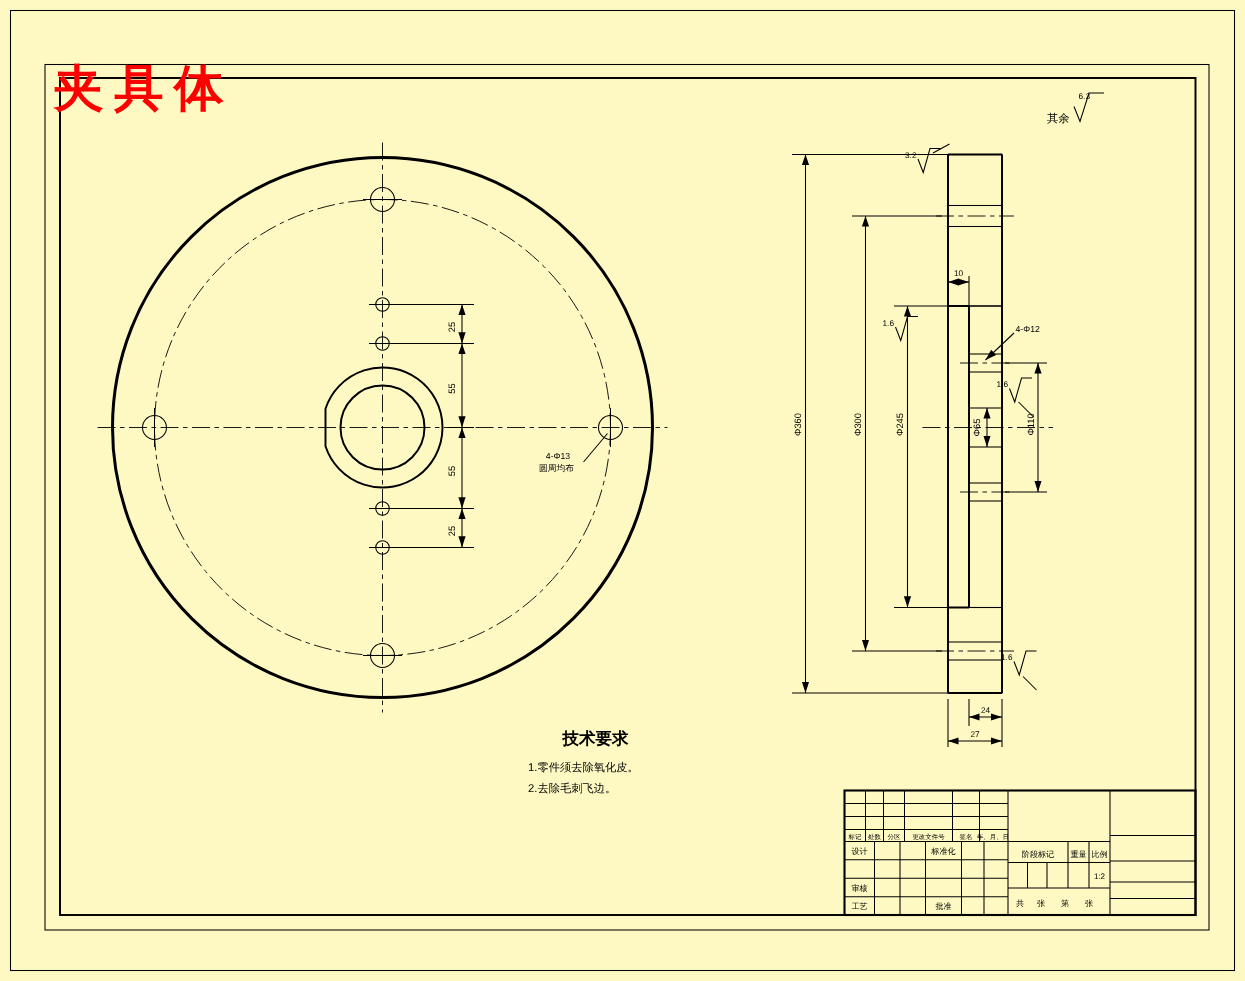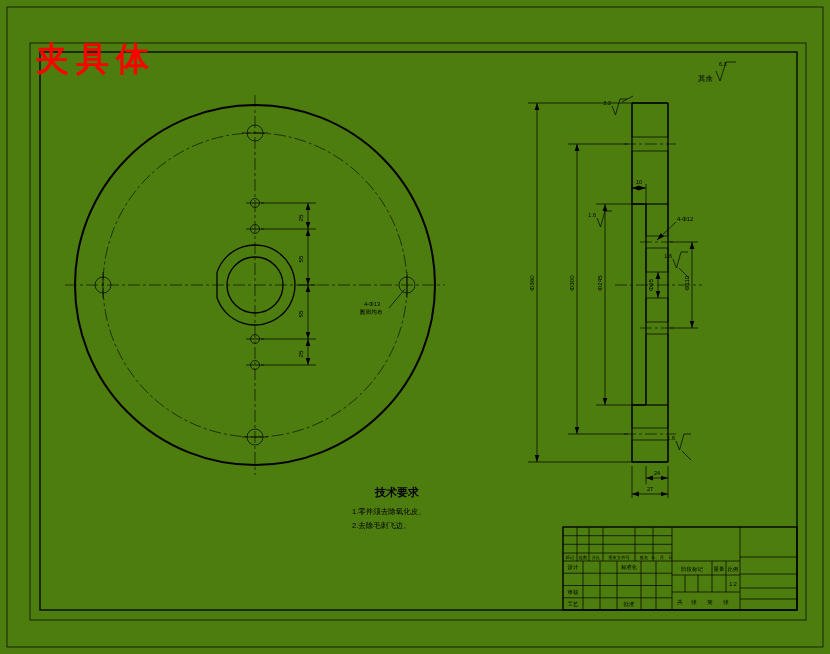--- a/index.html
+++ b/index.html
@@ -1,16 +1,16 @@
 <!DOCTYPE html>
 <html><head>
 <meta charset="utf-8">
 <style>
   html,body{margin:0;padding:0;background:#ffffff;}
-  .page{position:relative;width:830px;height:654px;background:#4d7c0f;overflow:hidden;}
+  .page{position:relative;width:830px;height:654px;background:#fef9c3;overflow:hidden;}
   svg{display:block;}
   text{font-family:"Liberation Sans","DejaVu Sans",sans-serif;fill:#000;}
   .red-title{fill:#ff0000;font-weight:bold;font-size:33px;letter-spacing:7px;}
   .dt{font-size:6.2px;}
   .tiny{font-size:4.3px;}
   .tb{font-size:5.4px;}
   .thin{stroke:#000;stroke-width:0.7;fill:none;}
   .med{stroke:#000;stroke-width:1.3;fill:none;}
   .thick{stroke:#000;stroke-width:2;fill:none;}
   .cl{stroke:#000;stroke-width:0.6;fill:none;stroke-dasharray:12 3 3 3;}

